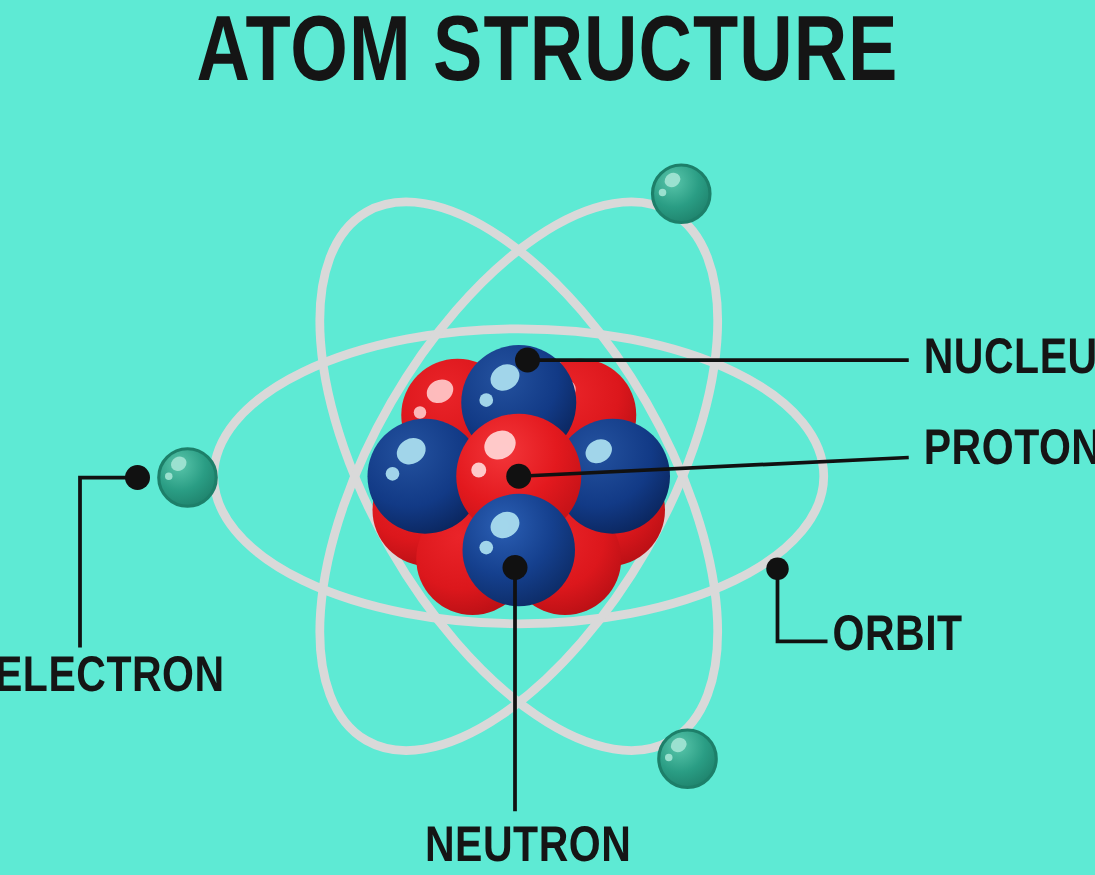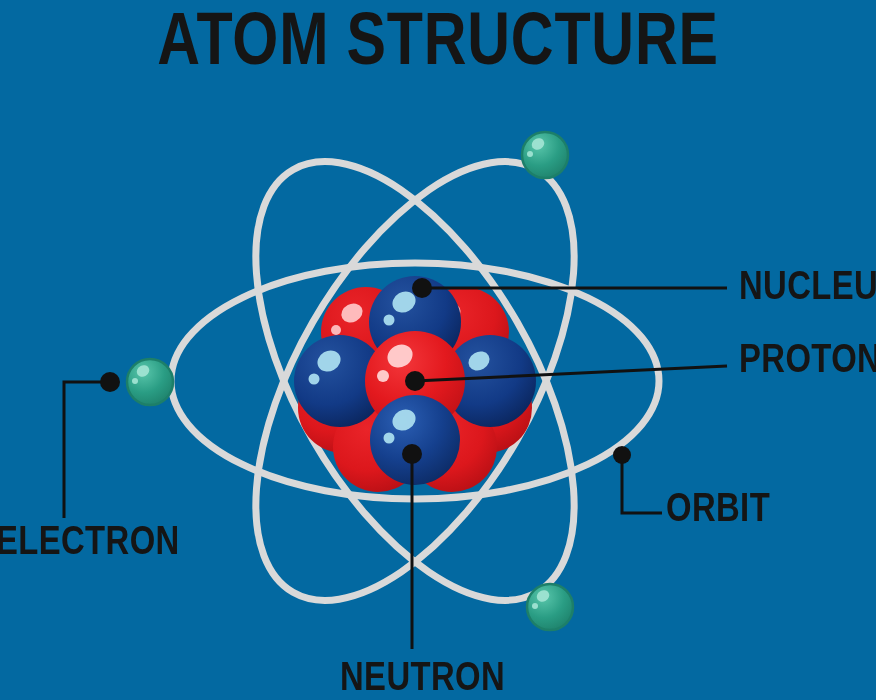--- a/index.html
+++ b/index.html
@@ -8,21 +8,21 @@
     padding: 0;
     background: #ffffff;
   }
   body {
     font-family: "Liberation Sans", sans-serif;
   }
   #stage {
     position: relative;
     width: 876px;
     height: 700px;
-    background: #0369a1;
+    background: #5eead4;
     overflow: hidden;
   }
   #diagram-svg {
     position: absolute;
     left: 0;
     top: 0;
     width: 876px;
     height: 700px;
     display: block;
   }

